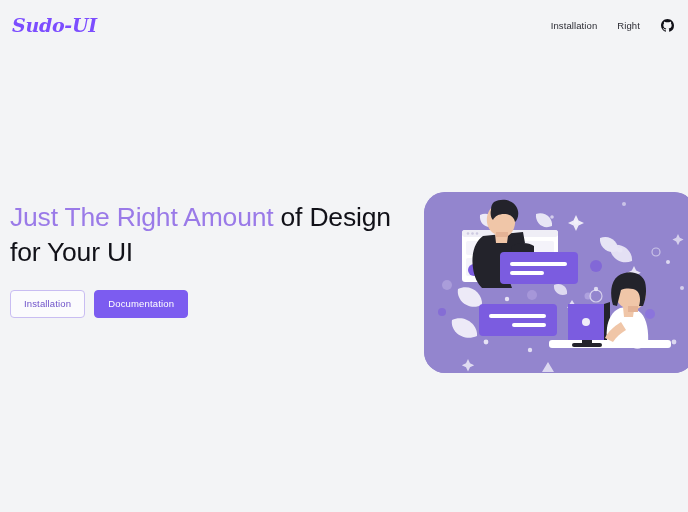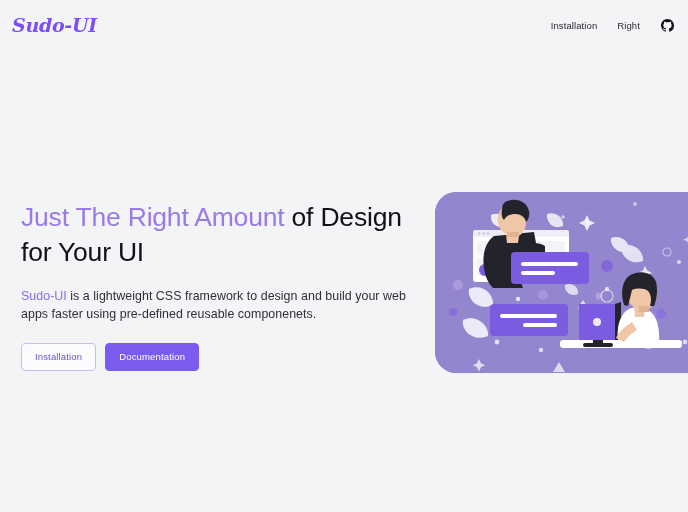--- a/index.html
+++ b/index.html
@@ -57,21 +57,21 @@
     width: 14px;
     height: 14px;
     color: #111118;
   }
   .nav-icon svg { display: block; width: 13px; height: 13px; fill: currentColor; }
 
   
   .hero {
     display: flex;
     align-items: flex-start;
-    padding: 142px 7px 0 21px;
+    padding: 142px 7px 0 10px;
     gap: 18px;
   }
 
   .hero-copy {
     width: 396px;
     flex: 0 0 396px;
     padding-top: 8px;
   }
 
   .headline {
@@ -149,21 +149,20 @@
       </svg>
     </a>
   </nav>
 </header>
 
 <main class="hero">
 
   <div class="hero-copy">
     <h1 class="headline"><span class="accent">Just The Right Amount</span><span> of Design for Your UI</span></h1>
 
-    <p class="subcopy"><span class="accent">Sudo-UI</span><span> is a lightweight CSS framework to design and build your web apps faster using pre-defined reusable componenets.</span></p>
 
     <div class="cta-row">
       <button class="btn btn-outline">Installation</button>
       <button class="btn btn-solid">Documentation</button>
     </div>
   </div>
 
   <div class="hero-art">
     <svg viewBox="0 0 271 181" aria-hidden="true">
       <defs>

